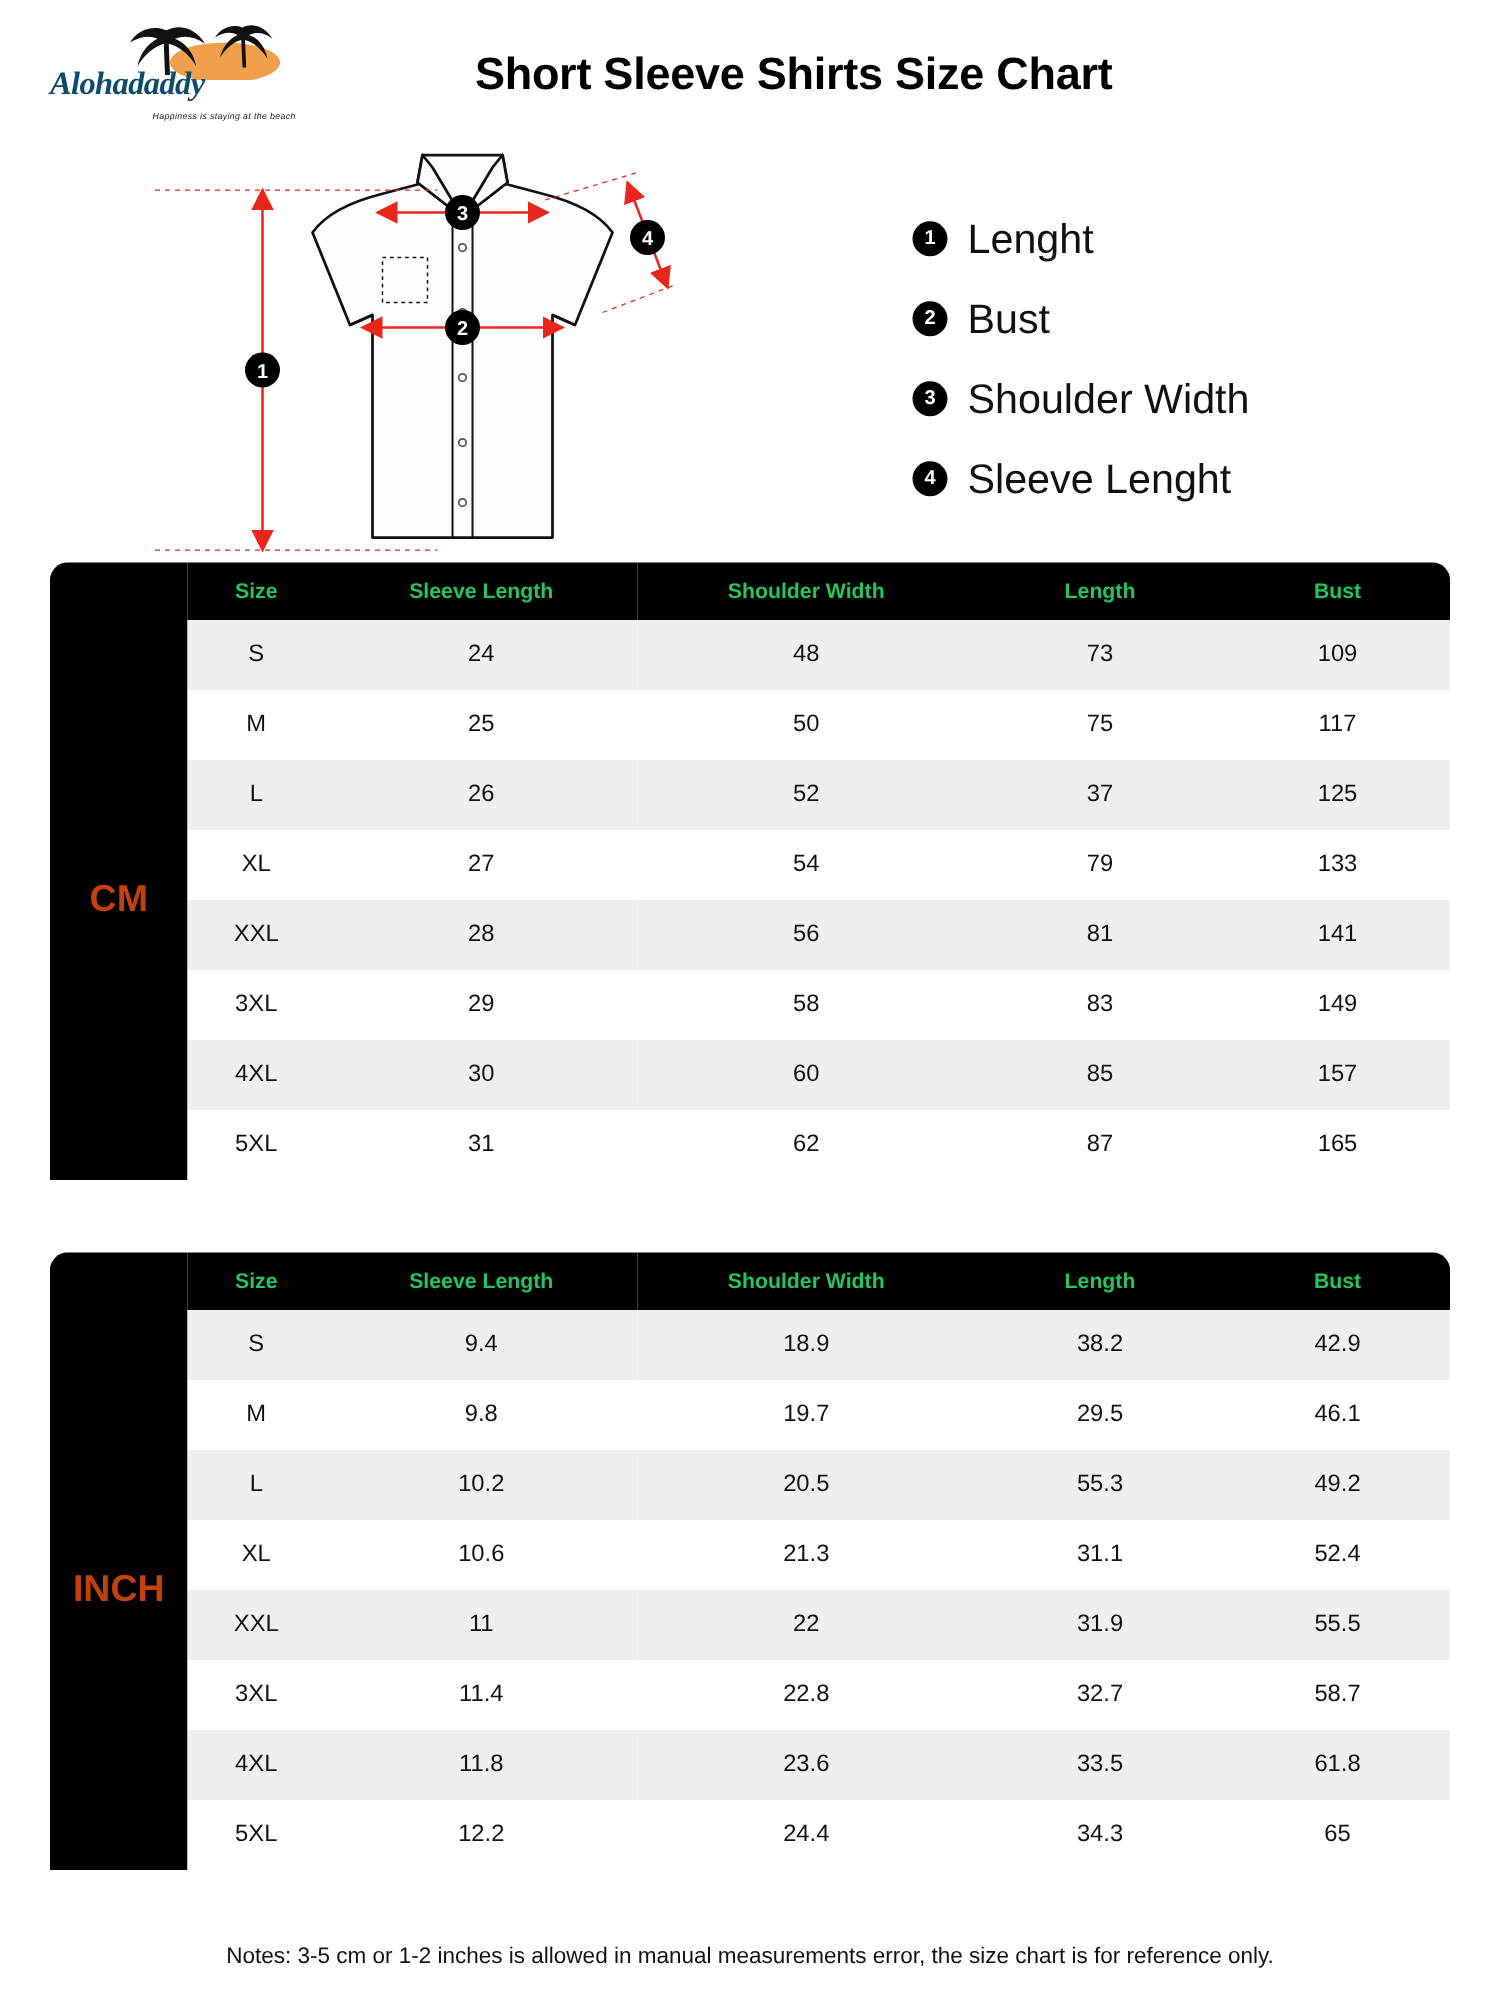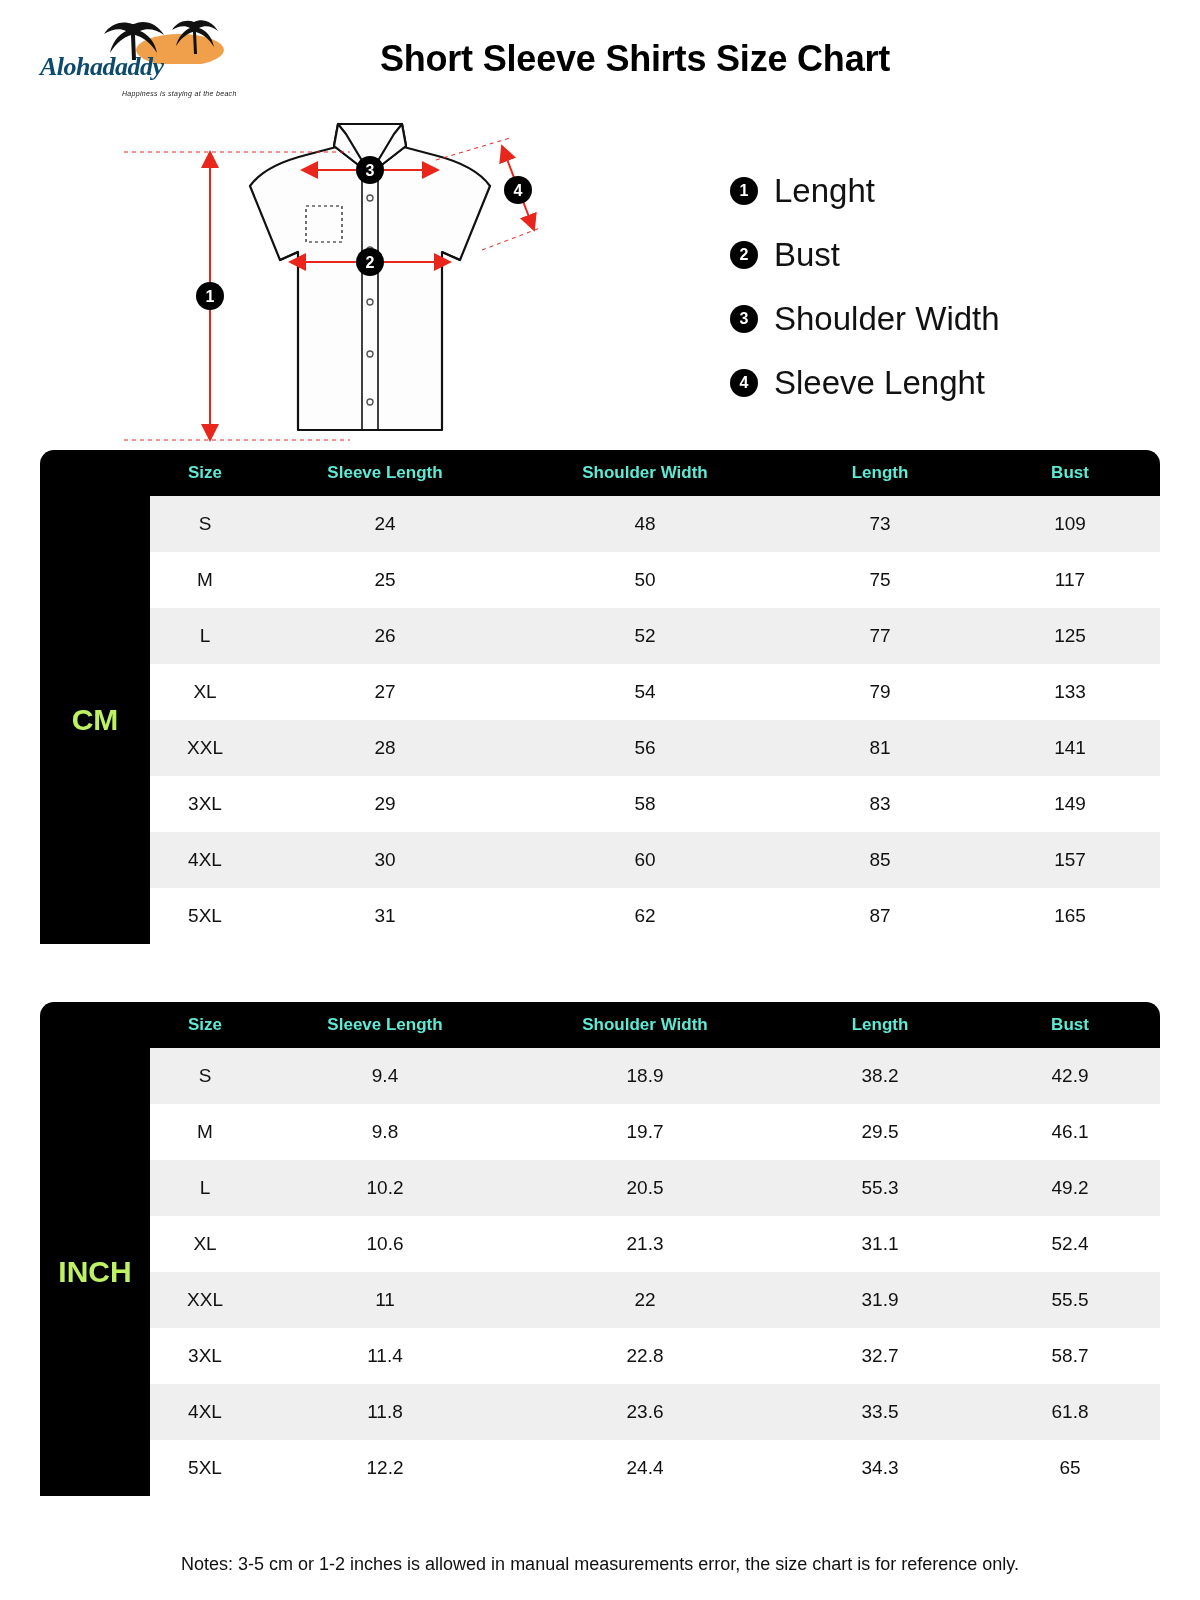--- a/index.html
+++ b/index.html
@@ -114,42 +114,42 @@
     position: relative;
     margin: 0 40px;
   }
   table {
     border-collapse: collapse;
     width: 1120px;
     table-layout: fixed;
   }
   thead th {
     background: #000;
-    color: #5eead4;
+    color: #22c55e;
     font-size: 17px;
     font-weight: bold;
     height: 44px;
     text-align: center;
   }
   thead th.unit-head {
     background: #000;
   }
   .round-l { border-top-left-radius: 14px; }
   .round-r { border-top-right-radius: 14px; }
   tbody td {
     height: 54px;
     text-align: center;
     font-size: 19px;
     color: #111;
   }
   tbody tr.odd td { background: #efefef; }
   tbody tr.even td { background: #ffffff; }
   td.unit-cell {
     background: #000 !important;
-    color: #bef264;
+    color: #c2410c;
     font-size: 30px;
     font-weight: bold;
     vertical-align: middle;
   }
   tbody tr:last-child td:last-child { border-bottom-right-radius: 14px; }
 
   .notes {
     position: absolute;
     left: 0;
     top: 1520px;
@@ -292,21 +292,21 @@
         <td>M</td>
         <td>25</td>
         <td>50</td>
         <td>75</td>
         <td>117</td>
       </tr>
       <tr class="odd">
         <td>L</td>
         <td>26</td>
         <td>52</td>
-        <td>77</td>
+        <td>37</td>
         <td>125</td>
       </tr>
       <tr class="even">
         <td>XL</td>
         <td>27</td>
         <td>54</td>
         <td>79</td>
         <td>133</td>
       </tr>
       <tr class="odd">

